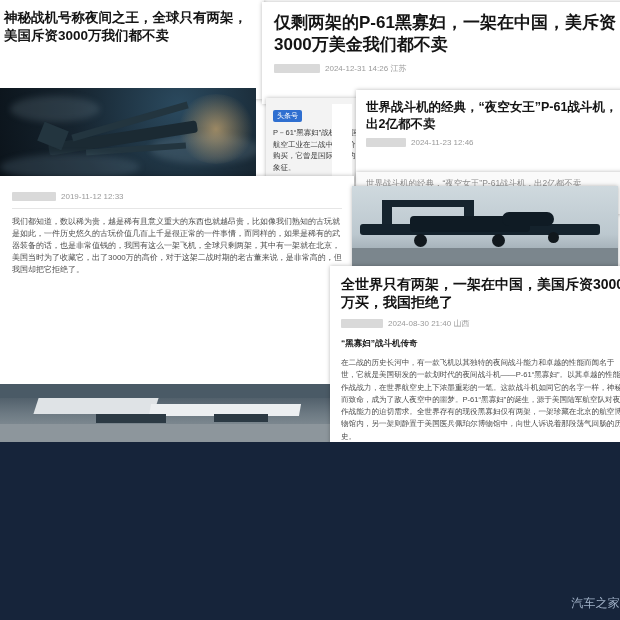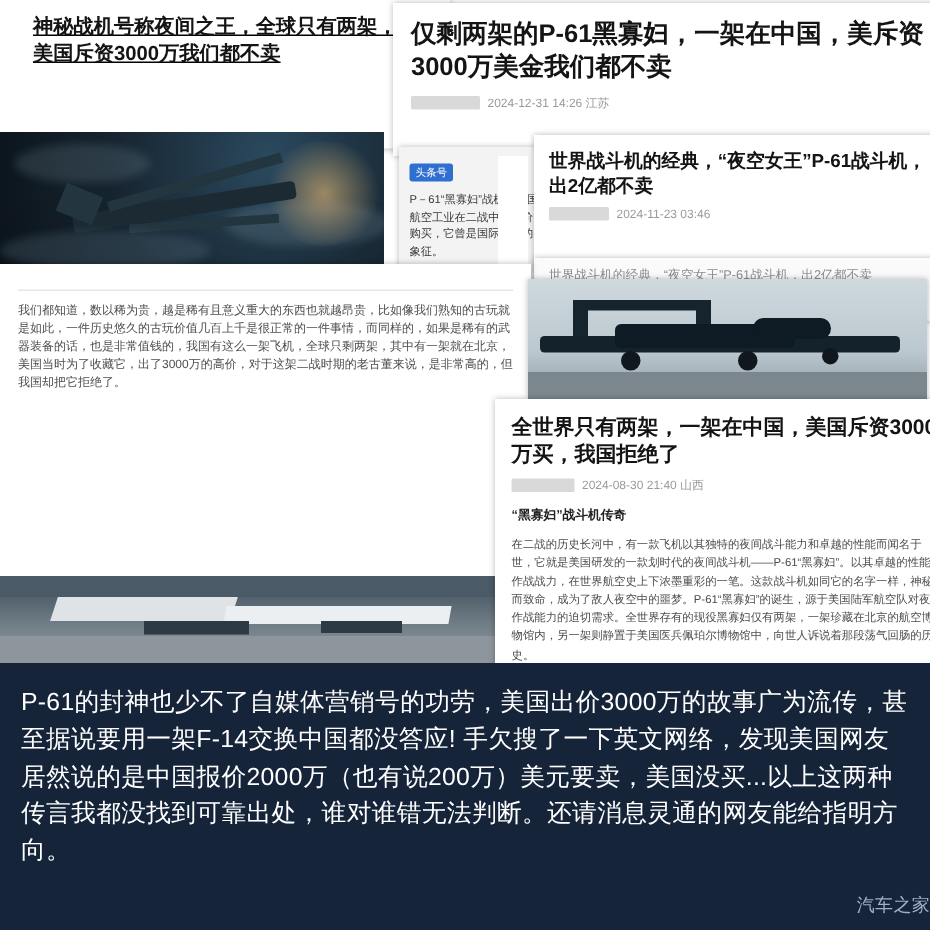--- a/index.html
+++ b/index.html
@@ -16,21 +16,21 @@
   .card{position:absolute;background:#fff;box-shadow:0 0 4px rgba(0,0,0,.28);overflow:hidden;}
   .card .hl{font-weight:bold;color:#141414;line-height:1.32;}
   .card .meta{display:flex;align-items:center;gap:5px;margin-top:6px;}
   .card .blob{height:9px;background:#d9d9d9;border-radius:1px;}
   .card .date{font-size:8px;color:#9a9a9a;}
   .card .body{font-size:8px;color:#4d4d4d;line-height:1.5;margin-top:7px;}
   .card .lead{font-size:8.5px;color:#333;line-height:1.6;margin-top:8px;}
   .rule{height:1px;background:#e6e6e6;margin:7px 0 0;}
 
   
-  #cardA{left:0;top:0;width:256px;height:90px;padding:9px 22px 0;text-decoration:underline;}
+  #cardA{left:0;top:0;width:256px;height:90px;padding:9px 4px 0;}
   #cardA .hl{font-size:13.5px;}
 
   
   #artTop{position:absolute;left:0;top:88px;width:256px;height:90px;overflow:hidden;background:#0d1822;}
 
   
   #cardB{left:262px;top:2px;width:356px;height:92px;padding:10px 12px 0;}
   #cardB .hl{font-size:17px;}
 
   
@@ -128,29 +128,33 @@
   </div>
 
   <div id="stripLeft">
       <div>&nbsp;</div>
     </div>
 
   <div class="card" id="cardD">
     <div class="hl">世界战斗机的经典，“夜空女王”P-61战斗机，出2亿都不卖</div>
     <div class="meta">
       <span class="blob" style="width:40px"></span>
-      <span class="date">2024-11-23 03:46</span>
+      <span class="date">2024-11-23 12:46</span>
     </div>
   </div>
 
   <div class="card" id="cardE">
     <div class="hl">世界战斗机的经典，“夜空女王”P-61战斗机，出2亿都不卖</div>
   </div>
 
   <div class="card" id="cardF">
+    <div class="meta">
+      <span class="blob" style="width:44px"></span>
+      <span class="date">2019-11-12 12:33</span>
+    </div>
     <div class="rule"></div>
     <div class="body">我们都知道，数以稀为贵，越是稀有且意义重大的东西也就越昂贵，比如像我们熟知的古玩就是如此，一件历史悠久的古玩价值几百上千是很正常的一件事情，而同样的，如果是稀有的武器装备的话，也是非常值钱的，我国有这么一架飞机，全球只剩两架，其中有一架就在北京，美国当时为了收藏它，出了3000万的高价，对于这架二战时期的老古董来说，是非常高的，但我国却把它拒绝了。</div>
 
     <div id="artMid">
       <div class="tarmac"></div>
       <div class="tarDark" style="left:0;top:0;width:330px;height:14px;background:#4a5a66;"></div>
       <div class="tarWing" style="left:36px;top:14px;width:120px;height:16px;transform:skewX(-18deg);"></div>
       <div class="tarWing" style="left:150px;top:20px;width:150px;height:12px;transform:skewX(-10deg);background:#eceff1;"></div>
       <div class="tarDark" style="left:96px;top:30px;width:70px;height:9px;"></div>
       <div class="tarDark" style="left:214px;top:30px;width:54px;height:8px;"></div>
@@ -176,17 +180,16 @@
     <div class="hl">全世界只有两架，一架在中国，美国斥资3000万买，我国拒绝了</div>
     <div class="meta">
       <span class="blob" style="width:42px"></span>
       <span class="date">2024-08-30 21:40 山西</span>
     </div>
     <div class="sub">“黑寡妇”战斗机传奇</div>
     <div class="body">在二战的历史长河中，有一款飞机以其独特的夜间战斗能力和卓越的性能而闻名于世，它就是美国研发的一款划时代的夜间战斗机——P-61“黑寡妇”。以其卓越的性能与作战战力，在世界航空史上下浓墨重彩的一笔。这款战斗机如同它的名字一样，神秘而致命，成为了敌人夜空中的噩梦。P-61“黑寡妇”的诞生，源于美国陆军航空队对夜间作战能力的迫切需求。全世界存有的现役黑寡妇仅有两架，一架珍藏在北京的航空博物馆内，另一架则静置于美国医兵佩珀尔博物馆中，向世人诉说着那段荡气回肠的历史。</div>
   </div>
 
   <div id="commentary">
-    <div>P-61的封神也少不了自媒体营销号的功劳，美国出价3000万的故事广为流传，甚至据说要用一架F-14交换中国都没答应! 手欠搜了一下英文网络，发现美国网友居然说的是中国报价2000万（也有说200万）美元要卖，美国没买...以上这两种传言我都没找到可靠出处，谁对谁错无法判断。还请消息灵通的网友能给指明方向。</div>
     <div id="watermark">汽车之家</div>
   </div>
 
 </div>
 
 </body></html>

